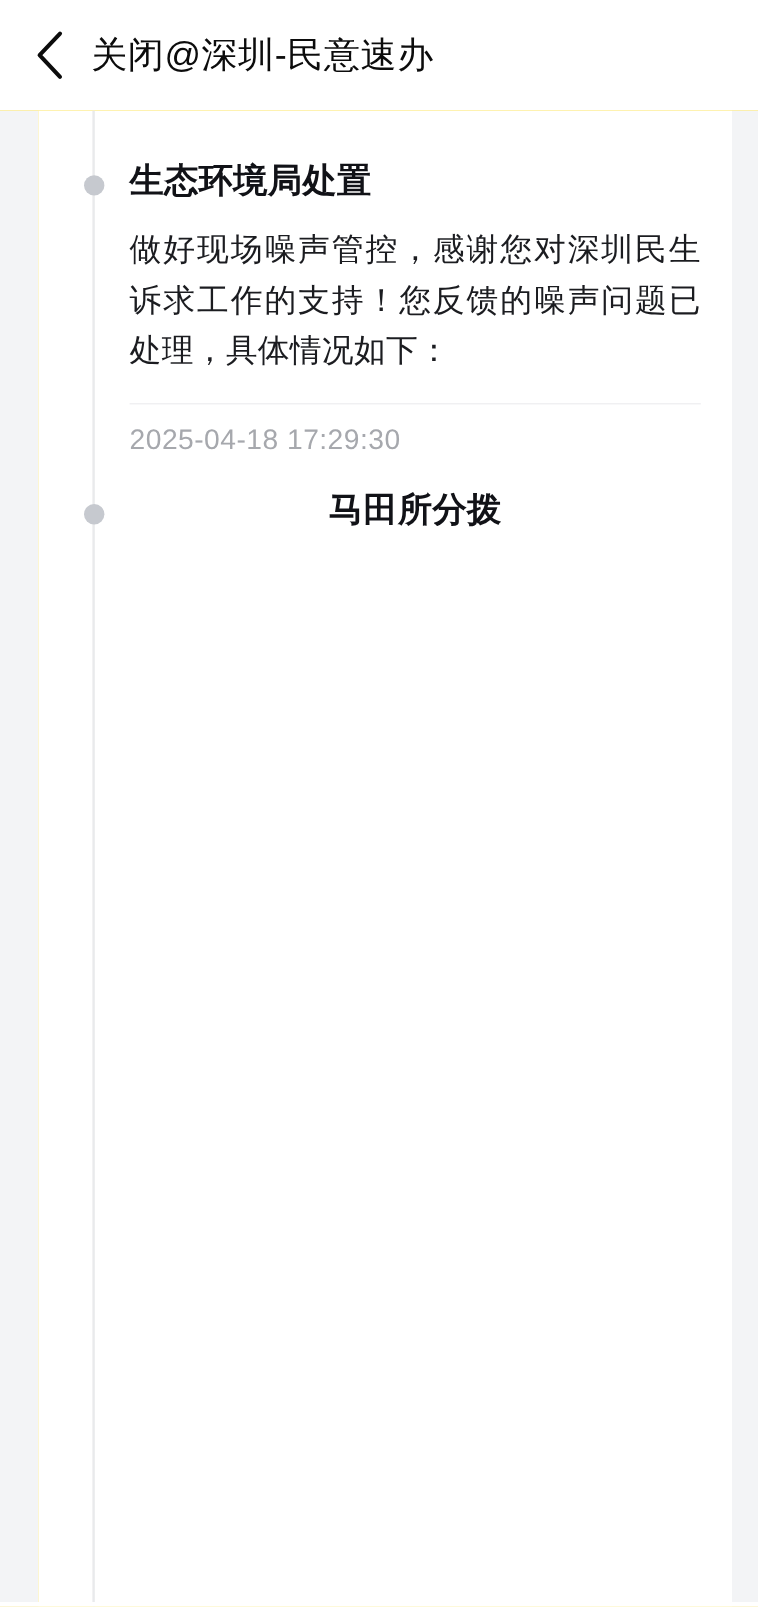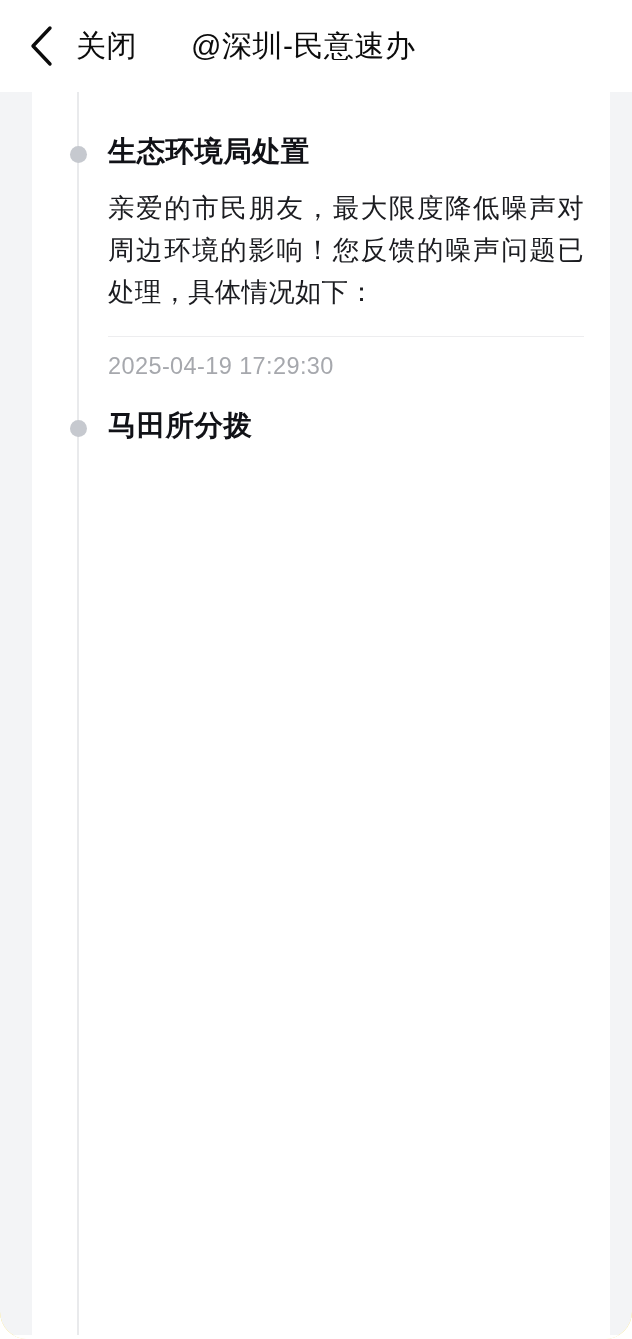--- a/index.html
+++ b/index.html
@@ -9,21 +9,20 @@
     background: #ffffff;
     font-family: "Liberation Sans", "DejaVu Sans", sans-serif;
     -webkit-font-smoothing: antialiased;
   }
   .phone {
     position: relative;
     width: 632px;
     height: 1339px;
     background: #ffffff;
     overflow: hidden;
-    border-radius: 27px;
   }
 
   
   .header {
     height: 92px;
     display: flex;
     align-items: center;
     background: #ffffff;
     padding-left: 18px;
     flex-shrink: 0;
@@ -39,21 +38,20 @@
   .back-icon svg { display: block; }
   .close-label {
     font-size: 30px;
     color: #0c0c0c;
     margin-left: 12px;
     letter-spacing: 0.5px;
   }
   .account-title {
     font-size: 30px;
     color: #0c0c0c;
-    margin-left: 54px;
     letter-spacing: 0.5px;
   }
 
   
   .content {
     position: relative;
     width: 632px;
     height: 1247px;
     background: #fde047;
     overflow: hidden;
@@ -132,21 +130,21 @@
     font-size: 23.5px;
     color: #a6a8ad;
     letter-spacing: 0.4px;
     padding: 16px 0 26px 0;
   }
   .divider {
     height: 1px;
     background: #ededef;
     margin-top: 22px;
   }
-  .event.compact .event-title { margin-top: 0; }
+  .event.compact .event-title { margin-top: 0; text-align: center; }
 
   
   .bottom-fade {
     position: absolute;
     left: 0;
     bottom: 0;
     width: 632px;
     height: 4px;
     background: #ffffff;
   }
@@ -172,24 +170,24 @@
 
     <div class="sheet">
       <div class="timeline-line"></div>
 
       <div class="timeline">
 
         <div class="event">
           <div class="dot"></div>
           <div class="event-title">生态环境局处置</div>
           <div class="event-body">
-            <p>亲爱的市民朋友，最大限度降低噪声对周边环境的影响！您反馈的噪声问题已处理，具体情况如下：</p>
+            <p>做好现场噪声管控，感谢您对深圳民生诉求工作的支持！您反馈的噪声问题已处理，具体情况如下：</p>
           </div>
           <div class="divider"></div>
-          <div class="event-time">2025-04-19 17:29:30</div>
+          <div class="event-time">2025-04-18 17:29:30</div>
         </div>
 
         <div class="event compact">
           <div class="dot"></div>
           <div class="event-title">马田所分拨</div>
 
         </div>
 
       </div>
     </div>

